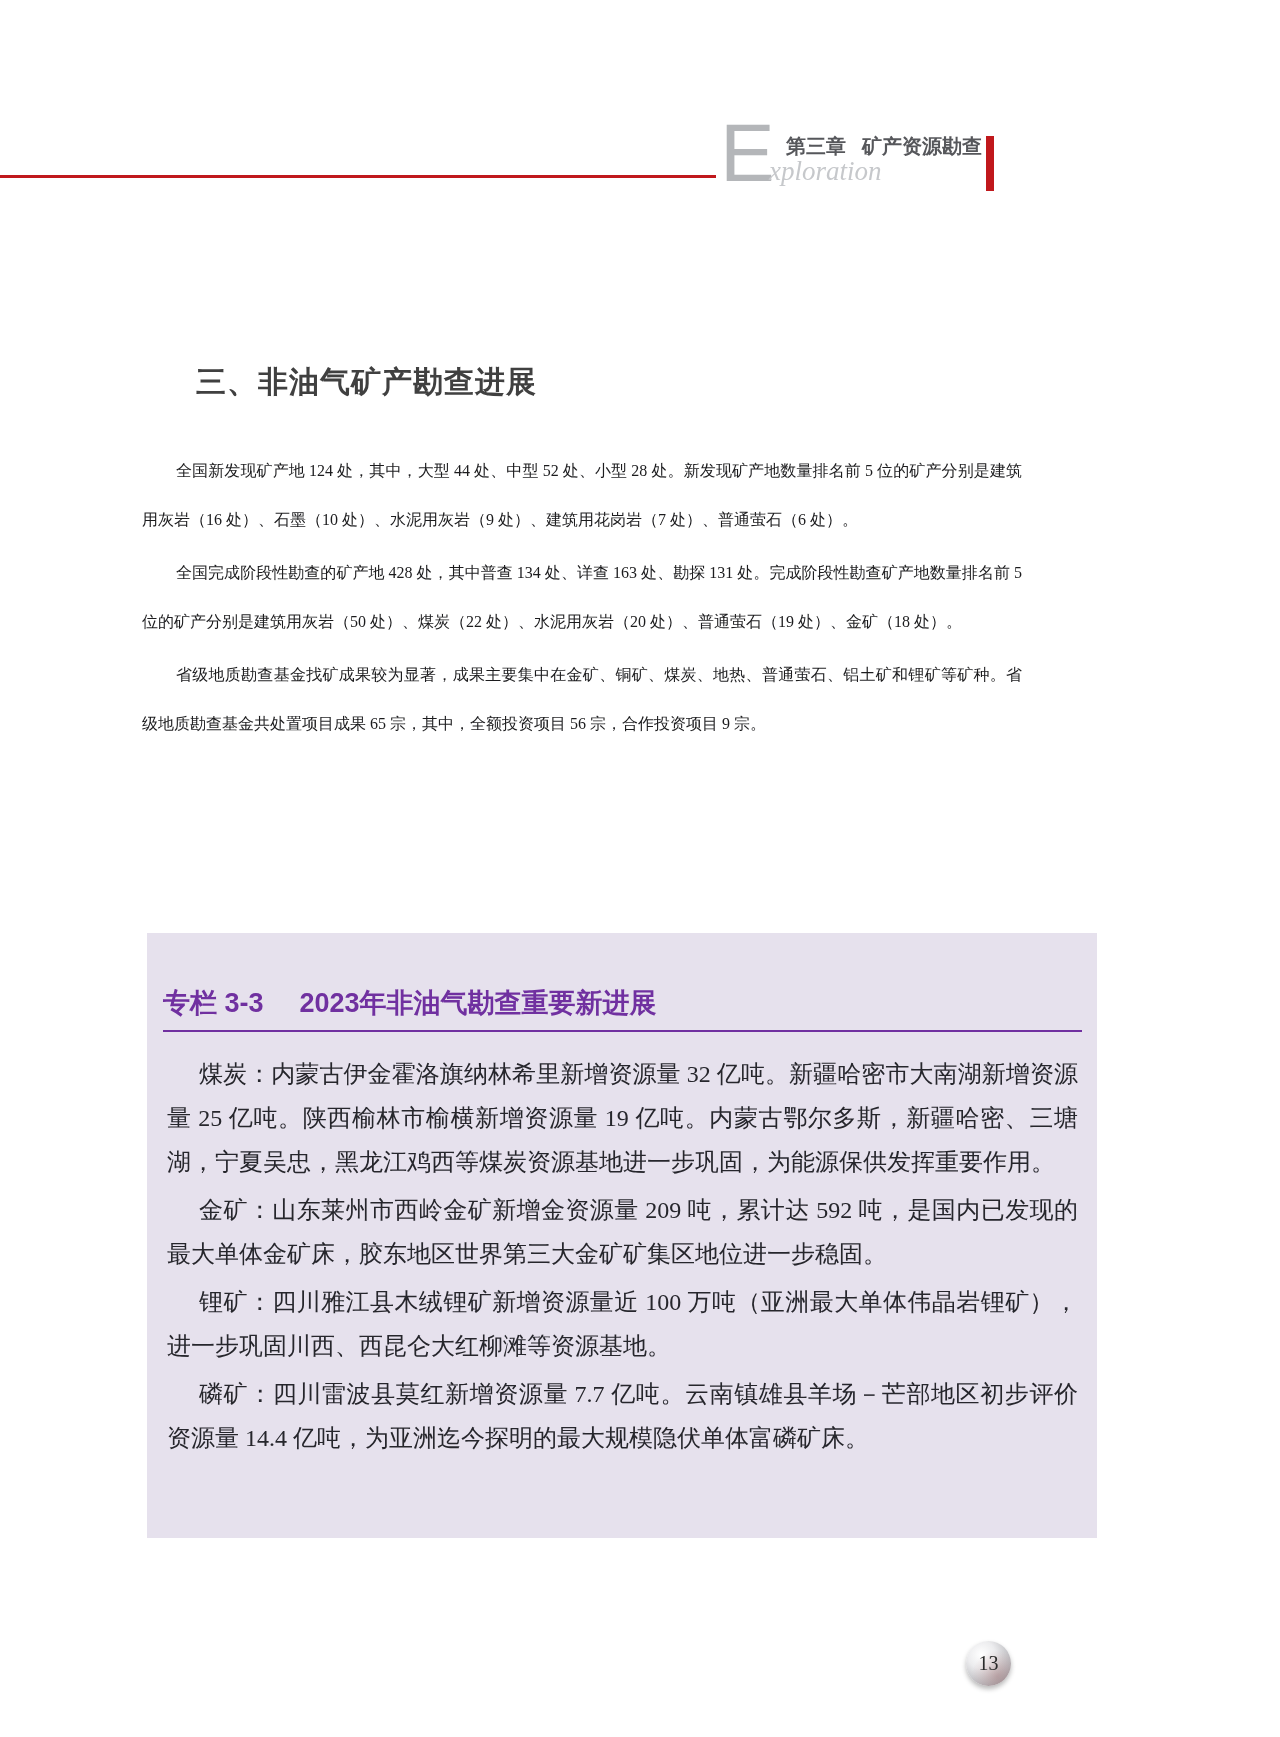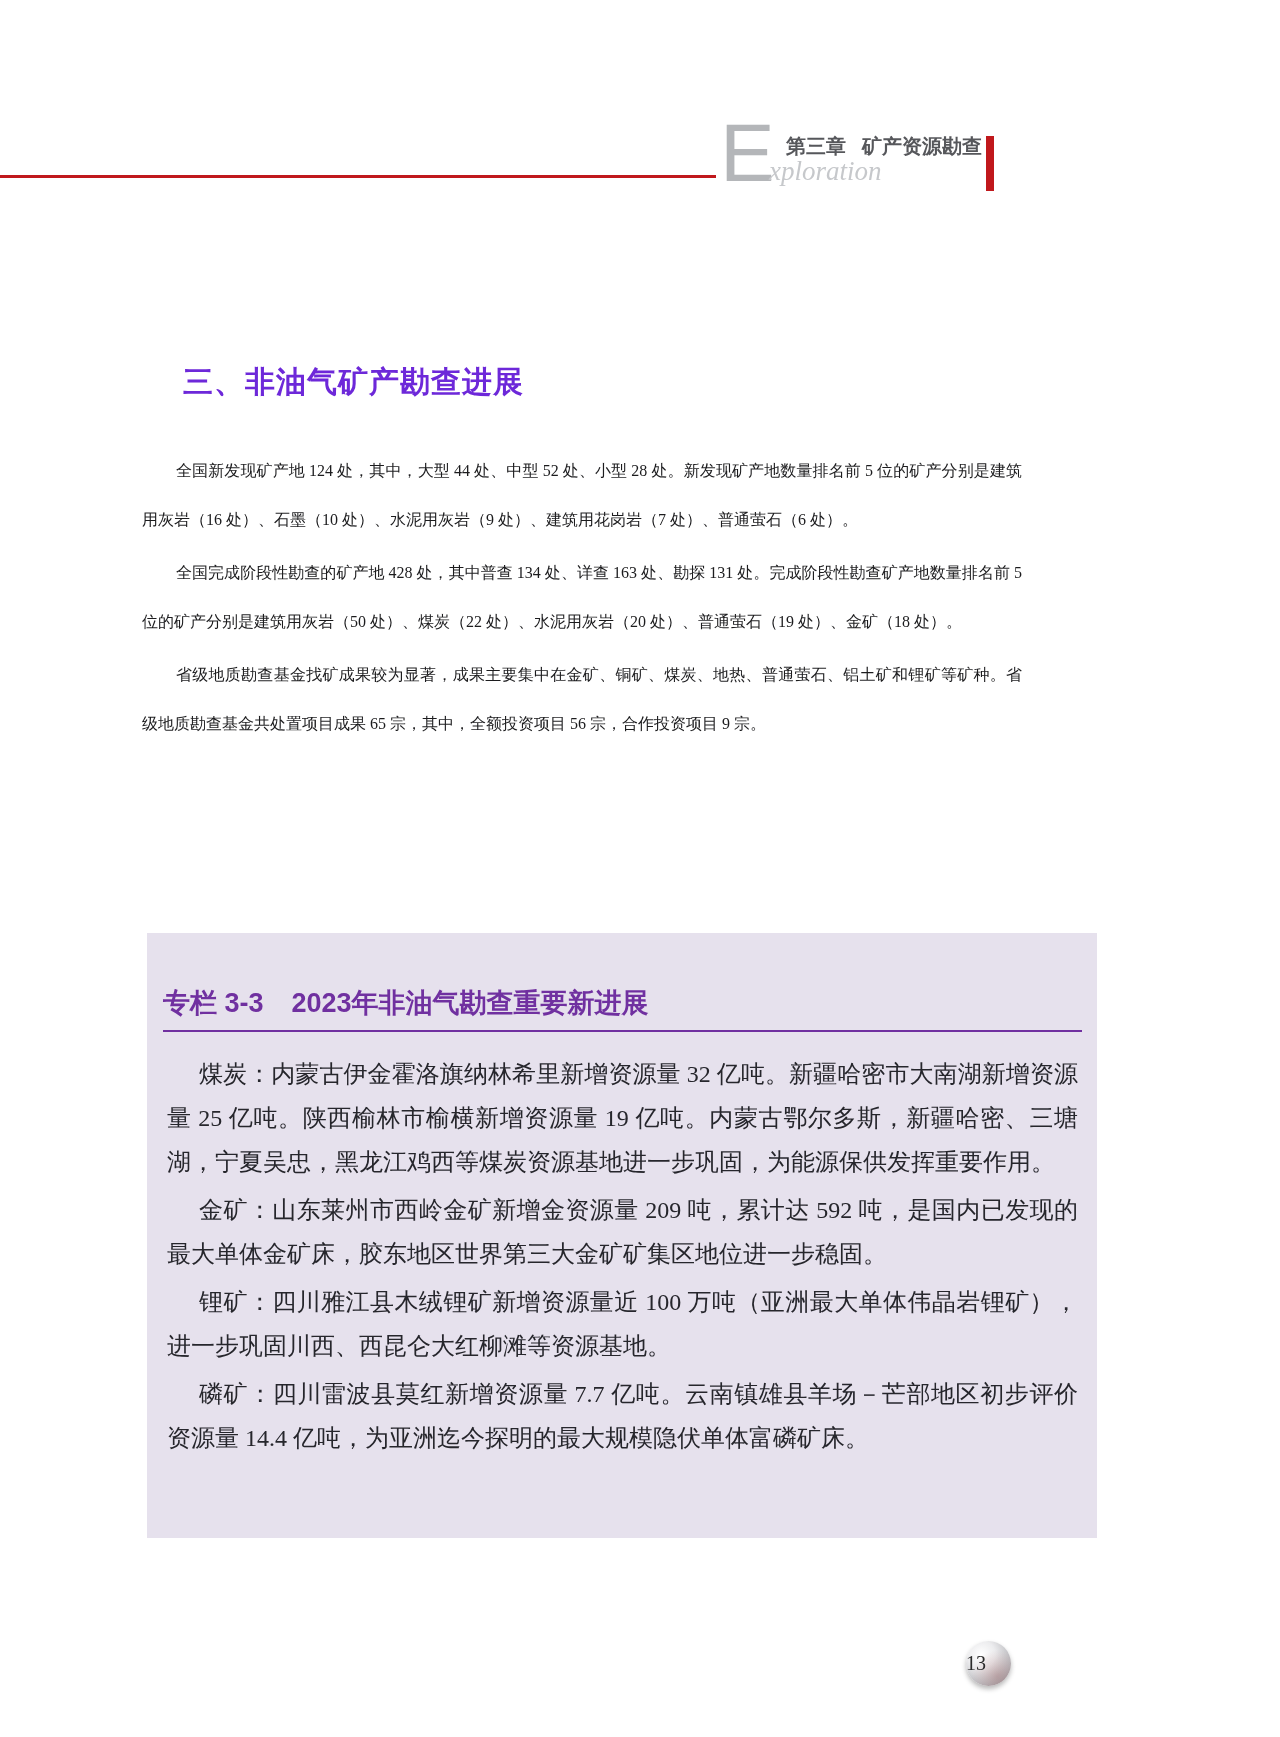--- a/index.html
+++ b/index.html
@@ -32,62 +32,62 @@
     font-family:"Liberation Sans","DejaVu Sans",sans-serif;
     font-weight:bold;font-size:20px;color:#56575b;
     white-space:nowrap;
   }
   .header-bar{
     position:absolute;left:986px;top:136px;
     width:8px;height:55px;background:#c0181c;
   }
   
   .section-title{
-    position:absolute;left:183px;top:362px;
+    position:absolute;left:196px;top:362px;
     font-family:"Liberation Sans","DejaVu Sans",sans-serif;
-    font-weight:bold;font-size:30px;color:#6d28d9;
+    font-weight:bold;font-size:30px;color:#404040;
     letter-spacing:1px;white-space:nowrap;text-align:right;
   }
   
   .body-text{
     position:absolute;left:142px;top:446px;width:880px;
     font-size:16px;line-height:49px;text-align:justify;
   }
   .body-text p{margin:0 0 4px 0;text-indent:34px;}
   
   .panel{
     position:absolute;left:147px;top:933px;
     width:950px;height:605px;
     background:#e6e1ed;
     box-sizing:border-box;
     padding:52px 15px 0 16px;
   }
   .panel-title-row{
-    display:flex;gap:28px;align-items:center;
+    display:flex;gap:36px;align-items:center;
     font-family:"Liberation Sans","DejaVu Sans",sans-serif;
     font-weight:bold;font-size:27px;color:#7030a0;
     white-space:nowrap;
   }
   .panel-rule{
     margin-top:9px;height:2px;background:#7030a0;width:919px;
   }
   .panel-body{
     margin-top:20px;width:919px;
     font-size:24px;line-height:44px;text-align:justify;color:#26262c;
   }
   .panel-body p{margin:4px;text-indent:32px;}
   
   .page-badge{
     position:absolute;left:966px;top:1641px;
     width:45px;height:45px;border-radius:50%;
     background:
       radial-gradient(circle at 70% 78%, rgba(150,70,70,0.28), rgba(0,0,0,0) 55%),
       radial-gradient(circle at 34% 30%, #ffffff 0%, #ececee 32%, #bcbcc0 68%, #8e8e93 100%);
     box-shadow:0 3px 5px rgba(0,0,0,0.28);
-    display:flex;align-items:center;
+    display:flex;align-items:center;justify-content:center;
     font-size:20px;color:#2b2b2b;
   }
 </style>
 </head>
 <body>
 
 <div class="page">
 
   <div class="header-rule"></div>
   <div class="logo-e">E</div>

